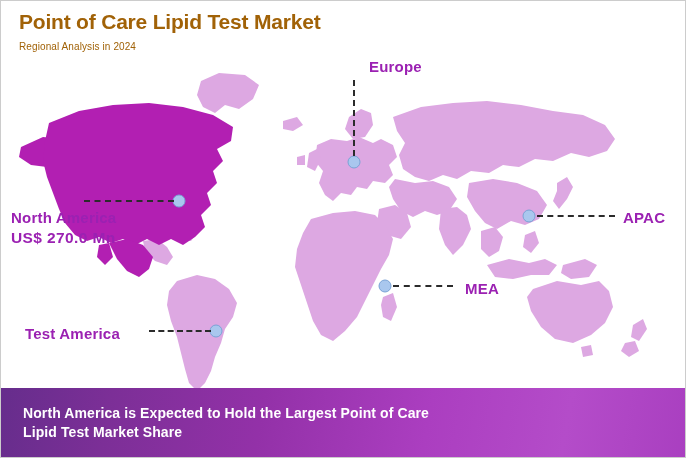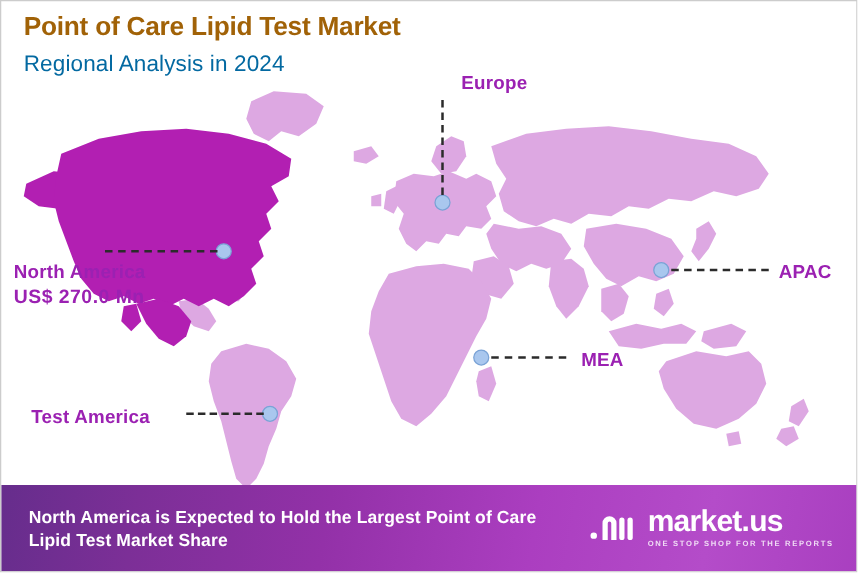--- a/index.html
+++ b/index.html
@@ -29,22 +29,22 @@
   }
   #page-title {
     font-size: 21px;
     font-weight: bold;
     color: #a16207;
     letter-spacing: -0.2px;
     line-height: 1.2;
     margin: 0;
   }
   #page-subtitle {
-    font-size: 18px;
-    color: #0369a1;
+    font-size: 10px;
+    color: #a16207;
     margin-top: 7px;
     letter-spacing: 0.1px;
   }
 
   
   #map-area {
     position: absolute;
     left: 0;
     top: 52px;
     width: 686px;
@@ -275,27 +275,15 @@
     </div>
 
     <div class="region-label" style="left:24px; top:271px;">
       <span>Test America</span>
     </div>
   </div>
 
   <div id="footer-banner">
     <div id="banner-text">North America is Expected to Hold the Largest Point of Care Lipid Test Market Share</div>
 
-    <div id="brand-logo">
-      <svg width="40" height="30" viewBox="0 0 40 30" xmlns="http://www.w3.org/2000/svg">
-        <circle cx="4" cy="20.5" r="2.6" fill="#ffffff"></circle>
-        <path d="M11 10.5 a5.6 5.6 0 0 1 11.2 0 V24 h-4.2 V10.5 a1.4 1.4 0 0 0 -2.8 0 V24 h-4.2 Z" fill="#ffffff"></path>
-        <rect x="24.4" y="6" width="4.2" height="18" rx="2.1" fill="#ffffff"></rect>
-        <rect x="31" y="6" width="4.2" height="18" rx="2.1" fill="#ffffff"></rect>
-      </svg>
-      <div id="brand-text-group">
-        <div id="brand-name">market.us</div>
-        <div id="brand-tagline">ONE STOP SHOP FOR THE REPORTS</div>
-      </div>
-    </div>
   </div>
 
 </div>
 
 </body></html>

